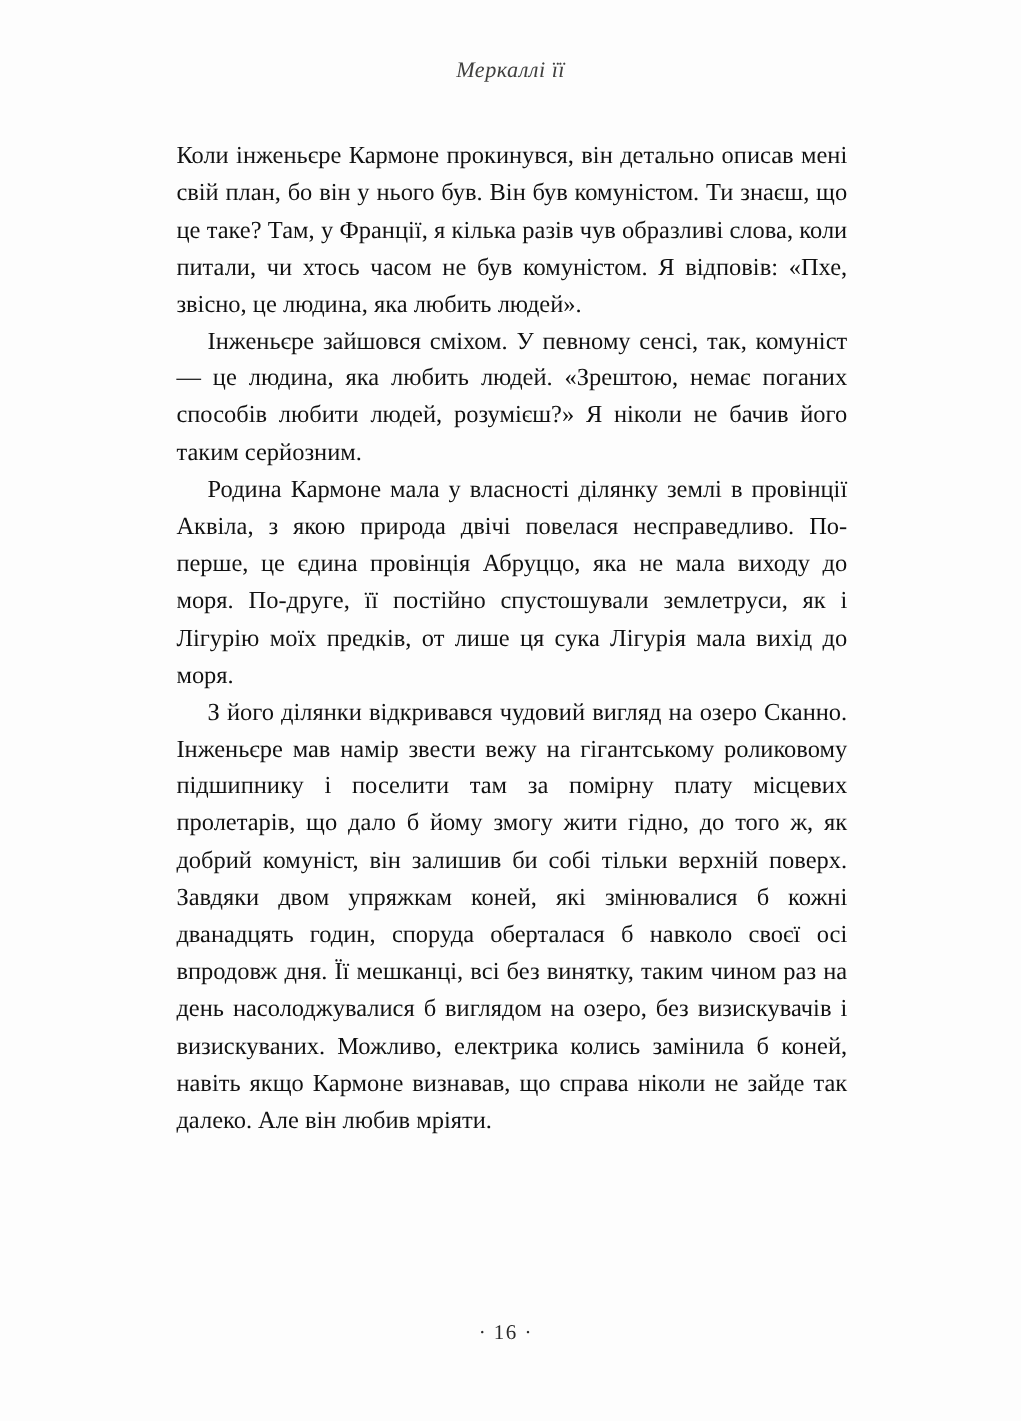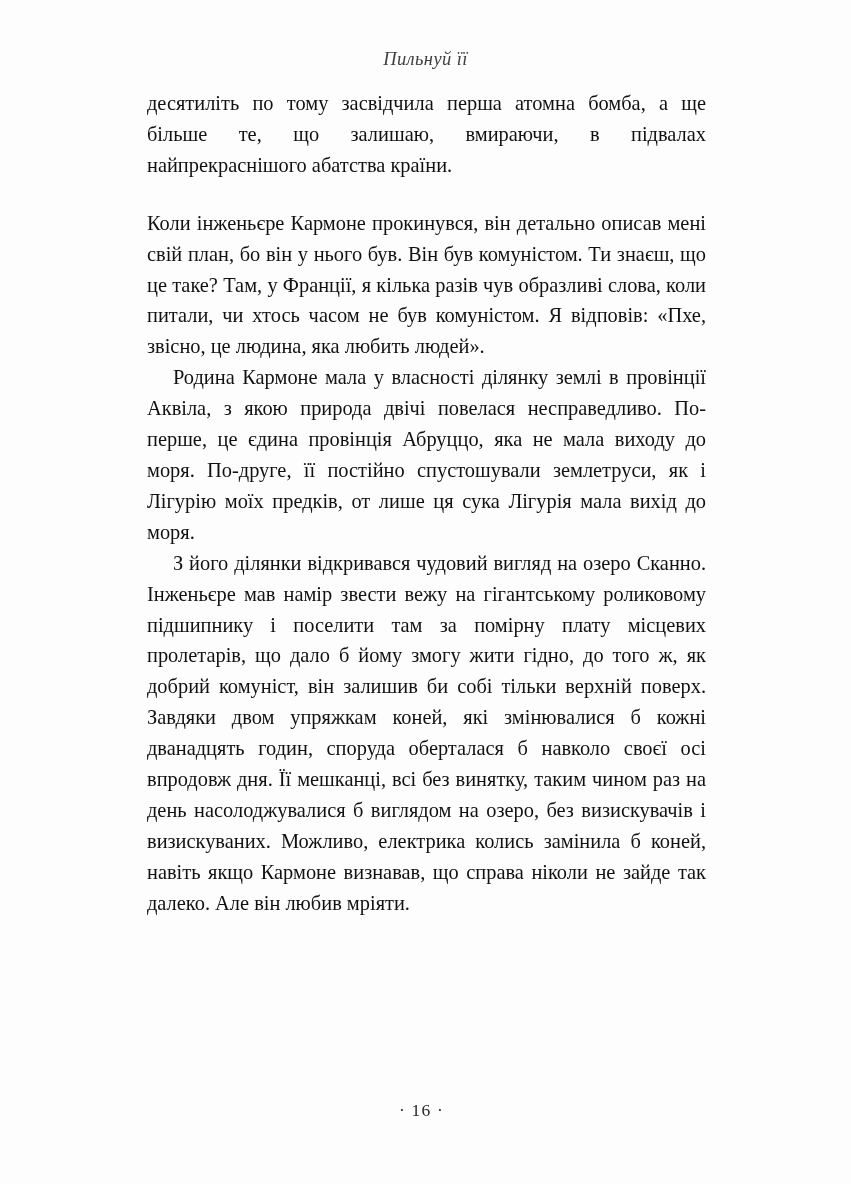--- a/index.html
+++ b/index.html
@@ -84,29 +84,29 @@
     font-size: 17.5px;
     letter-spacing: 1.2px;
     color: #2a2a2a;
   }
 </style>
 </head>
 <body style="background: rgb(253, 253, 253);">
 
 <div class="page">
 
-  <div class="running-head">Пильнуй її</div>
+  <div class="running-head">Меркаллі її</div>
 
   <div class="text-block">
 
-    <p class="para cont" id="p1"><span>десятиліть по тому засвідчила перша атомна бомба, а ще більше те, що залишаю, вмираючи, в підвалах найпрекраснішого абатства країни.</span></p>
 
     <div class="para-gap"></div>
 
     <p class="para cont" id="p2"><span>Коли </span><span class="ital">інженьєре</span><span> Кармоне прокинувся, він детально описав мені свій план, бо він у нього був. Він був комуністом. </span><span class="ital">Ти знаєш, що це таке?</span><span> Там, у Франції, я кілька разів чув образливі слова, коли питали, чи хтось часом не був комуністом. Я відповів: «Пхе, звісно, це людина, яка любить людей».</span></p>
+    <p class="para indent" id="p3"><span class="ital">Інженьєре</span><span> зайшовся сміхом. У певному сенсі, так, комуніст — це людина, яка любить людей. «Зрештою, немає поганих способів любити людей, розумієш?» Я ніколи не бачив його таким серйозним.</span></p>
     <p class="para indent" id="p4"><span>Родина Кармоне мала у власності ділянку землі в провінції Аквіла, з якою природа двічі повелася несправедливо. По-перше, це єдина провінція Абруццо, яка не мала виходу до моря. По-друге, її постійно спустошували землетруси, як і Лігурію моїх предків, от лише ця сука Лігурія мала вихід до моря.</span></p>
     <p class="para indent" id="p5"><span>З його ділянки відкривався чудовий вигляд на озеро Сканно. </span><span class="ital">Інженьєре</span><span> мав намір звести вежу на гігантському роликовому підшипнику і поселити там за помірну плату місцевих пролетарів, що дало б йому змогу жити гідно, до того ж, як добрий комуніст, він залишив би собі тільки верхній поверх. Завдяки двом упряжкам коней, які змінювалися б кожні дванадцять годин, споруда оберталася б навколо своєї осі впродовж дня. Її мешканці, всі без винятку, таким чином раз на день насолоджувалися б виглядом на озеро, без визискувачів і визискуваних. Можливо, електрика колись замінила б коней, навіть якщо Кармоне визнавав, що справа ніколи не зайде так далеко. Але він любив мріяти.</span></p>
 
   </div>
 
   <div class="folio">· 16 ·</div>
 
 </div>
 
 </body></html>

